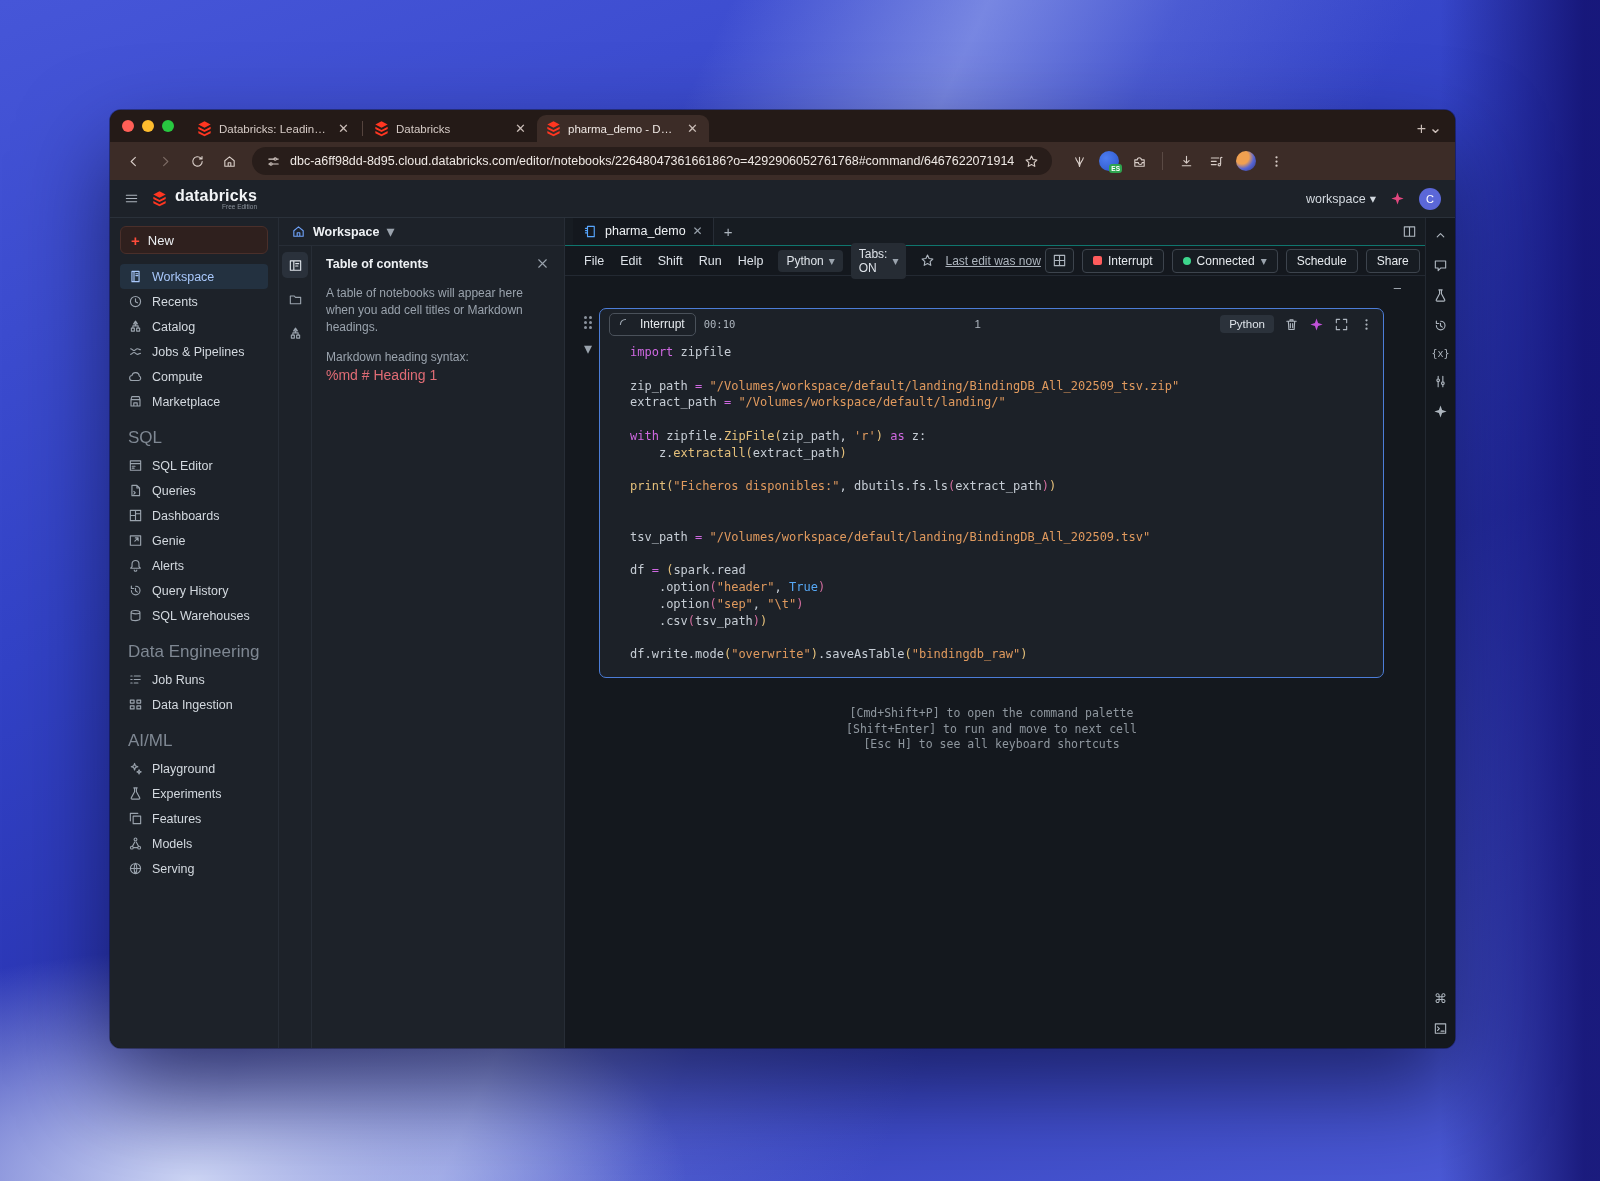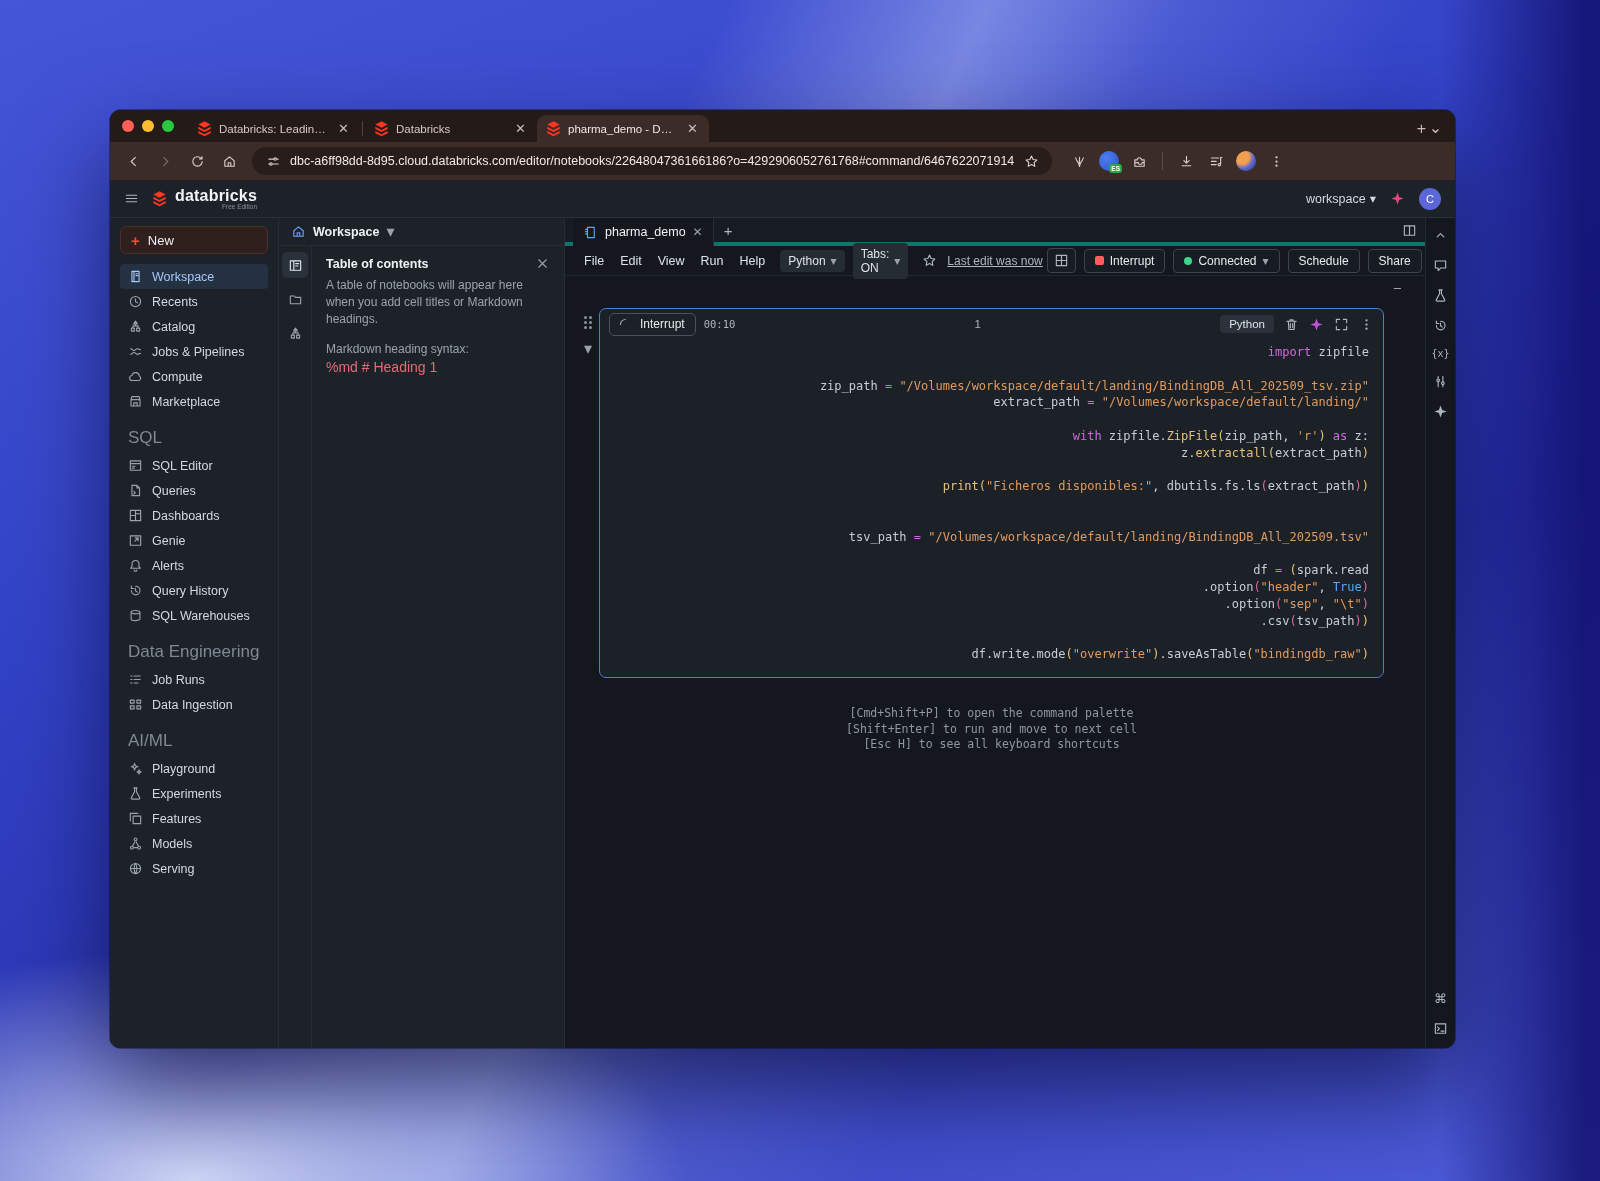--- a/index.html
+++ b/index.html
@@ -93,30 +93,30 @@
   .crumb-row{ height:28px; display:flex; align-items:center; gap:7px; padding:0 12px; border-bottom:1px solid #272d36; flex:0 0 auto;}
   .crumb-row .home{ color:#6ea1f7; display:flex;}
   .crumb-row .lbl{ font-size:12.5px; font-weight:bold; color:#eef1f4;}
   .crumb-row .chev{ color:#9aa3ad;}
   .pane-body{ flex:1; display:flex; min-height:0;}
   .iconstrip{ width:33px; border-right:1px solid #272d36; padding-top:6px; display:flex; flex-direction:column;
     align-items:center; gap:8px; flex:0 0 auto;}
   .strip-btn{ width:26px; height:26px; border-radius:5px; display:flex; align-items:center; justify-content:center; color:#9aa3ad;}
   .strip-btn.active{ background:#2a313b; color:#dfe4ea;}
   .toc{ flex:1; padding:10px 14px; min-width:0;}
-  .toc-head{ display:flex; align-items:center; margin-bottom:6px;}
+  .toc-head{ display:flex; align-items:center; margin-bottom:14px;}
   .toc-head .t{ font-size:12.5px; font-weight:bold; color:#eef1f4; flex:1;}
   .toc-head .x{ color:#9aa3ad;}
   .toc-body{ font-size:12px; line-height:17px; color:#9aa3ad; margin-bottom:14px;}
   .toc-syn{ font-size:12px; color:#9aa3ad; margin-bottom:3px;}
   .toc-code{ font-family:Liberation Sans, sans-serif; font-size:14px; color:#e06c75;}
 
   
   .nb{ flex:1; display:flex; flex-direction:column; min-width:0; background:#14181e;}
-  .nb-tabs{ height:28px; display:flex; background:#171c22; border-bottom:4px solid #0f766e;
+  .nb-tabs{ height:28px; display:flex; align-items:flex-end; background:#171c22; border-bottom:1px solid #0f766e;
     padding:0 8px; flex:0 0 auto;}
   .nb-tab{ height:28px; display:flex; align-items:center; gap:7px; padding:0 10px; background:#14181e;
     border-right:1px solid #272d36; font-size:12.5px; color:#eef1f4;}
   .nb-tab .ic{ color:#57a6ff; display:flex;}
   .nb-tab .x{ color:#9aa3ad; font-size:12px;}
   .nb-addtab{ color:#aeb6bf; font-size:15px; margin-left:10px; align-self:center;}
   .nb-tabs-end{ margin-left:auto; align-self:center; color:#aeb6bf; display:flex;}
   .nb-menu{ height:30px; display:flex; align-items:center; gap:4px; padding:0 12px; border-bottom:1px solid #232932; flex:0 0 auto;}
   .menu-item{ font-size:12.5px; color:#dde2e8; padding:4px 7px; border-radius:4px;}
   .chip{ display:flex; align-items:center; gap:5px; font-size:12px; color:#dde2e8; background:#262c34;
@@ -142,21 +142,21 @@
   .cell-head{ height:30px; display:flex; align-items:center; gap:8px; padding:0 9px;}
   .run-chip{ display:flex; align-items:center; gap:7px; border:1px solid #4a515a; border-radius:5px;
     padding:3px 10px 3px 8px; font-size:12px; color:#e6eaee;}
   .run-chip .spin{ color:#9aa3ad; display:flex;}
   .timer{ font-family:"DejaVu Sans Mono", monospace; font-size:10.5px; color:#aeb6bf;}
   .cell-num{ flex:1; text-align:center; font-size:11.5px; color:#aeb6bf;}
   .cell-head-right{ display:flex; align-items:center; gap:10px;}
   .lang-chip{ background:#2b323b; border-radius:4px; padding:3px 9px; font-size:11.5px; color:#dde2e8;}
   .cell-ic{ color:#aeb6bf; display:flex;}
   .cell-ic.spark{ color:#c052d8;}
-  .code{ padding:5px 14px 14px 30px; font-family:"DejaVu Sans Mono", monospace; font-size:12px; line-height:16.8px; white-space:pre;text-align:right;}
+  .code{ padding:5px 14px 14px 30px; font-family:"DejaVu Sans Mono", monospace; font-size:12px; line-height:16.8px; white-space:pre;}
   .code .k{ color:#cf68e1;} .code .s{ color:#e09a5e;} .code .f{ color:#e5c07b;}
   .code .o{ color:#cf68e1;} .code .b{ color:#56a8f5;} .code .p1{ color:#e5c07b;}
   .code .p2{ color:#d16d9e;} .code .t{ color:#c6cdd5;}
   .hints{ margin:28px 0 0 34px; width:785px; text-align:center; font-family:"DejaVu Sans Mono", monospace;
     font-size:11.5px; line-height:15.5px; color:#8f979f;}
 
   
   .rail{ width:30px; border-left:1px solid #232932; background:#14181e; display:flex; flex-direction:column;
     align-items:center; padding:10px 0 12px; gap:15px; flex:0 0 auto;}
   .rail .ric{ color:#aeb6bf; display:flex; font-size:12px;}
@@ -562,21 +562,21 @@
                 <svg width="15" height="15" viewBox="0 0 16 16" fill="none" stroke="currentColor" stroke-width="1.2" stroke-linecap="round" stroke-linejoin="round">
                   <path d="M2.5 3h11v10h-11zM8 3v10"></path>
                 </svg>
               </span>
           </div>
 
           <div class="nb-menu">
             <span style="display:flex;gap:2px">
                 <span class="menu-item">File</span>
                 <span class="menu-item">Edit</span>
-                <span class="menu-item">View</span>
+                <span class="menu-item">Shift</span>
                 <span class="menu-item">Run</span>
                 <span class="menu-item">Help</span>
               </span>
             <span class="chip">
               <span>Python</span>
                 <span class="chev">▾</span>
               </span>
             <span class="chip">
               <span>Tabs: ON</span>
                 <span class="chev">▾</span>

